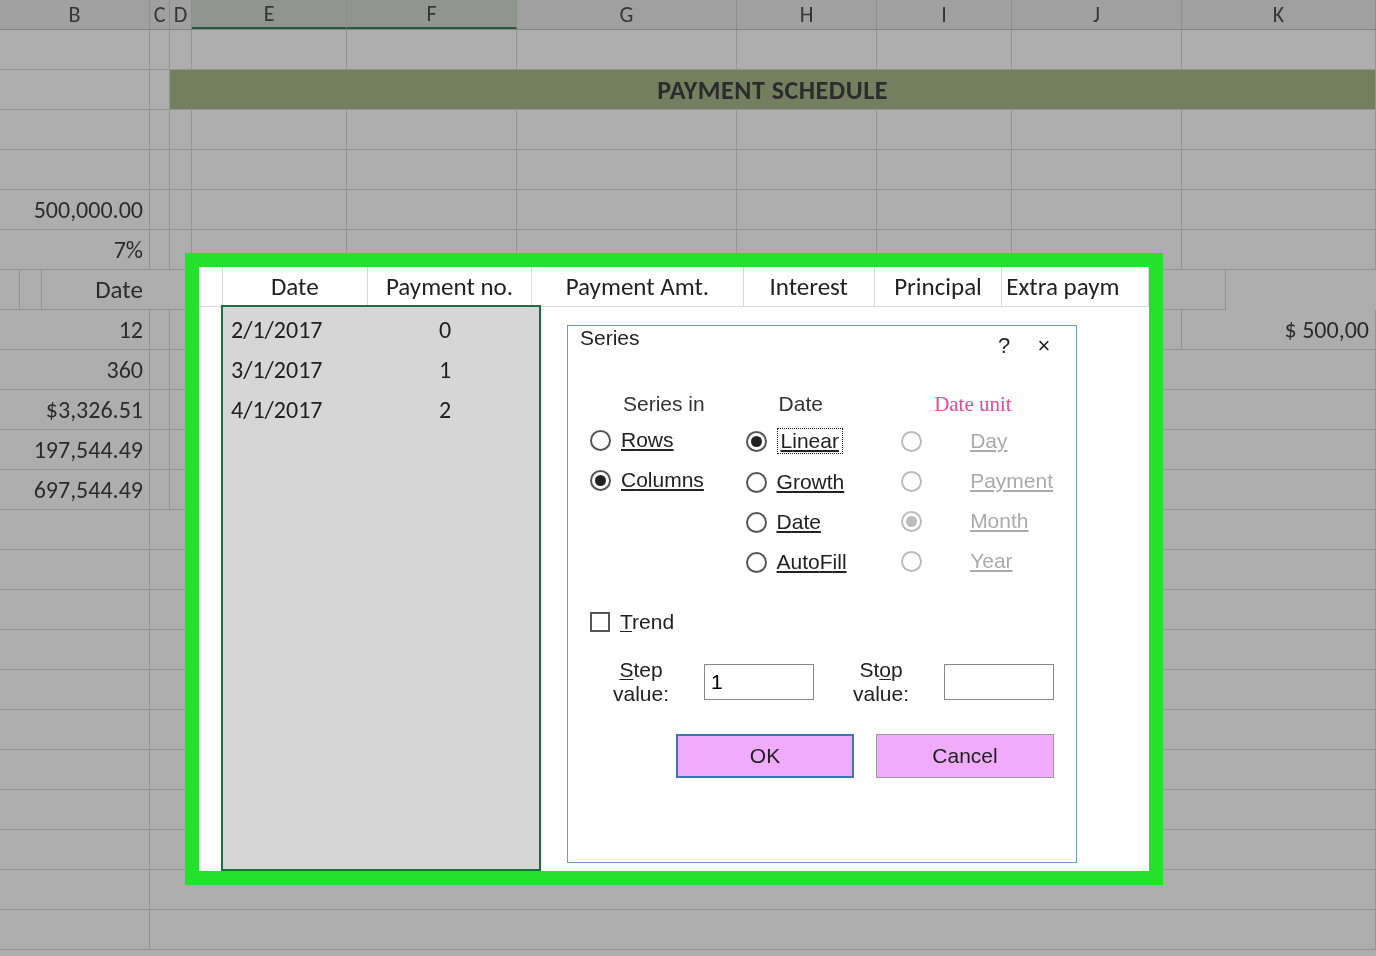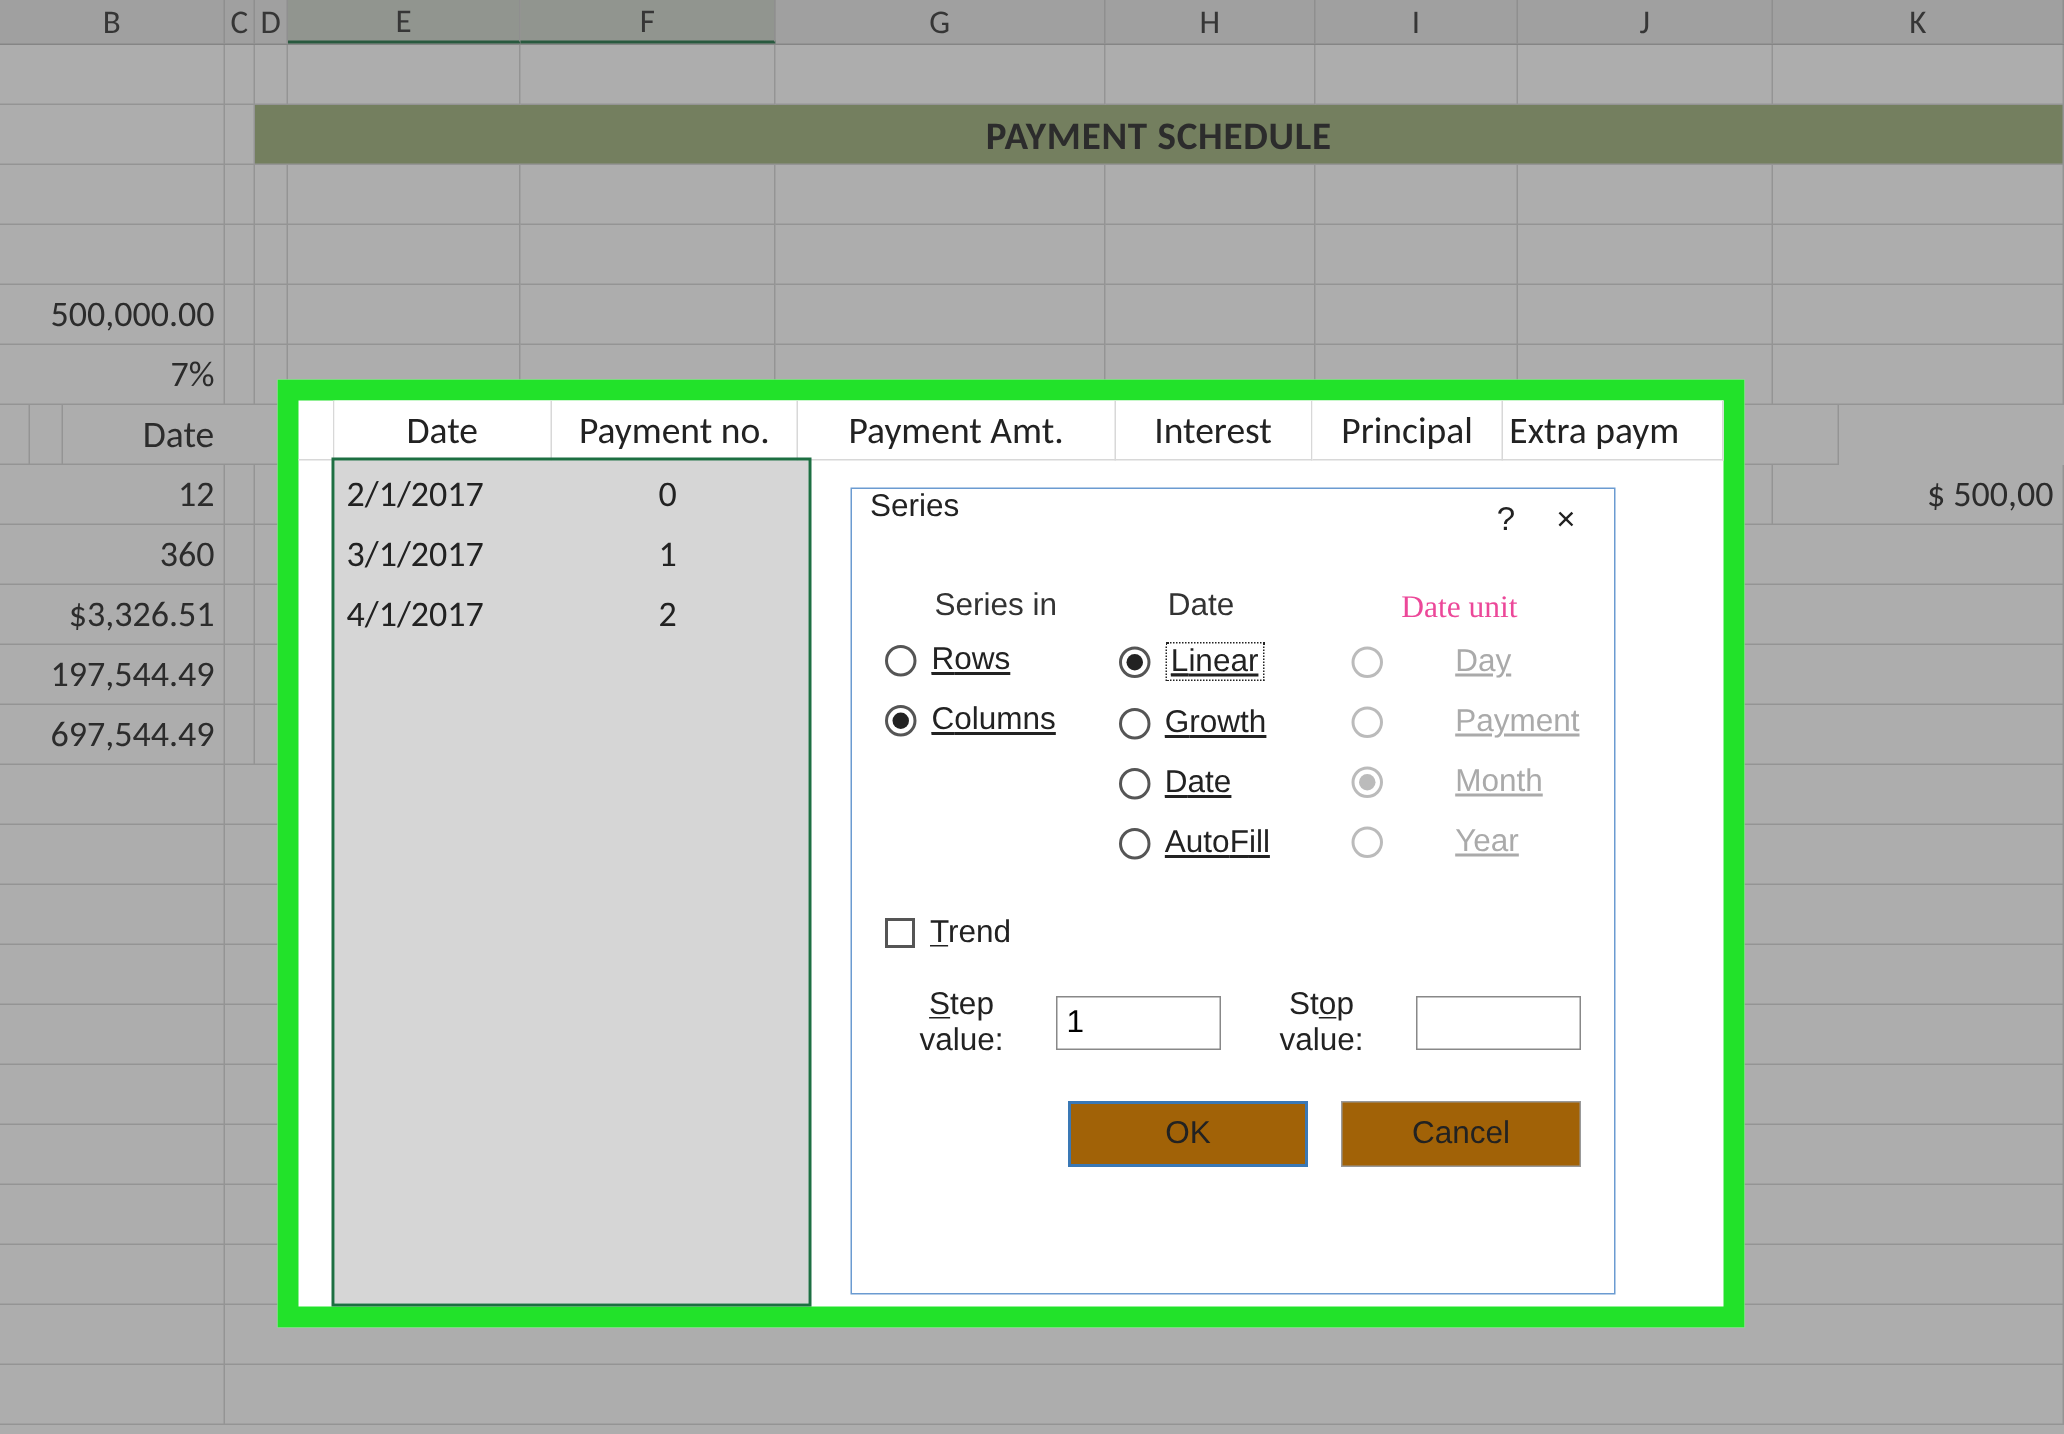--- a/index.html
+++ b/index.html
@@ -220,24 +220,24 @@
     font-size: 21px;
     padding: 0 6px;
   }
   .buttons {
     display: flex;
     justify-content: flex-end;
     gap: 22px;
     padding: 18px 22px;
   }
   .btn {
-    width: 160px;
+    width: 178px;
     height: 44px;
     font-size: 21px;
-    background: #a16207;
+    background: #f0abfc;
     border: 1px solid #999;
     display: flex;
     align-items: center;
     justify-content: center;
     cursor: pointer;
   }
   .btn.primary { border: 2px solid #3a78b5; }
 
   
   .col-header.sel { background: #cfd6cc; border-bottom: 2px solid #1d6f42; }

